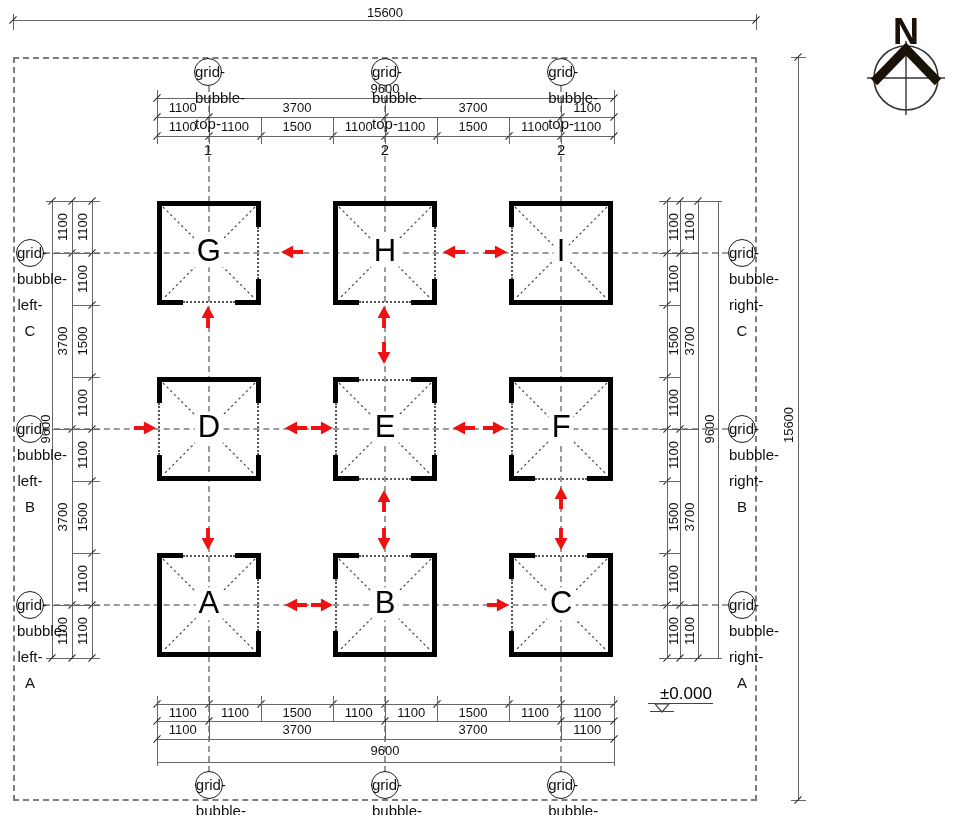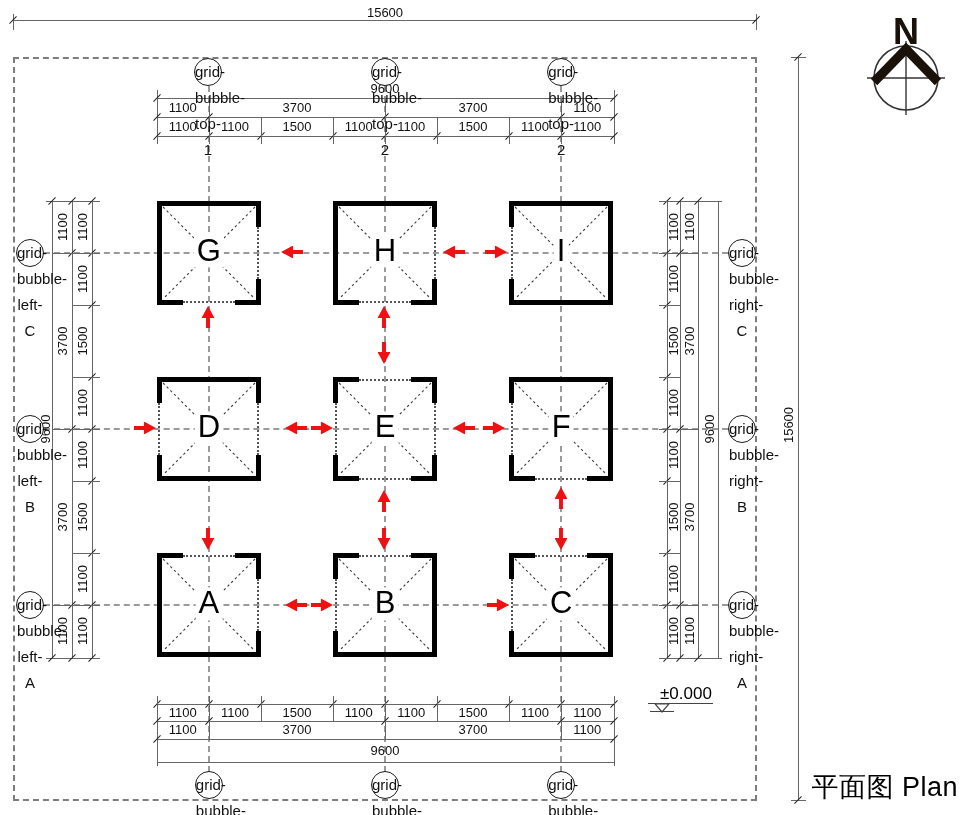--- a/index.html
+++ b/index.html
@@ -464,15 +464,14 @@
 
   <div>
     <div id="level">±0.000</div>
     <div class="hline" style="left:648px;top:703px;width:65px;border-top-color:#444;"></div>
     <svg class="abs" style="left:650px;top:703px;" width="26" height="12" viewBox="0 0 26 12">
       <polygon points="5,0.8 19,0.8 12,9" fill="#fff" stroke="#444" stroke-width="1.2"></polygon>
     </svg>
     <div class="hline" style="left:650px;top:711px;width:24px;border-top-color:#444;"></div>
   </div>
 
-  <div id="title">平面图 Plan</div>
 
 </div>
 
 </body></html>

